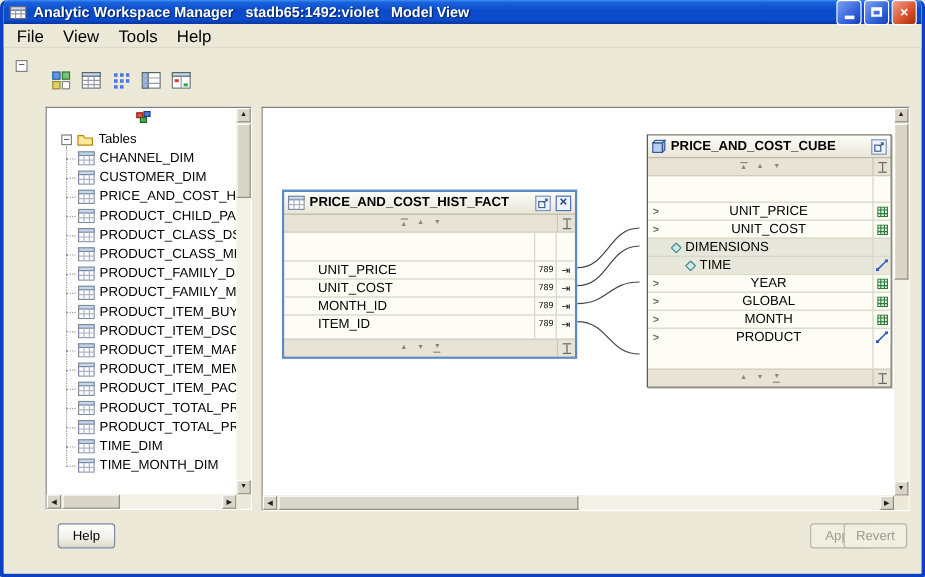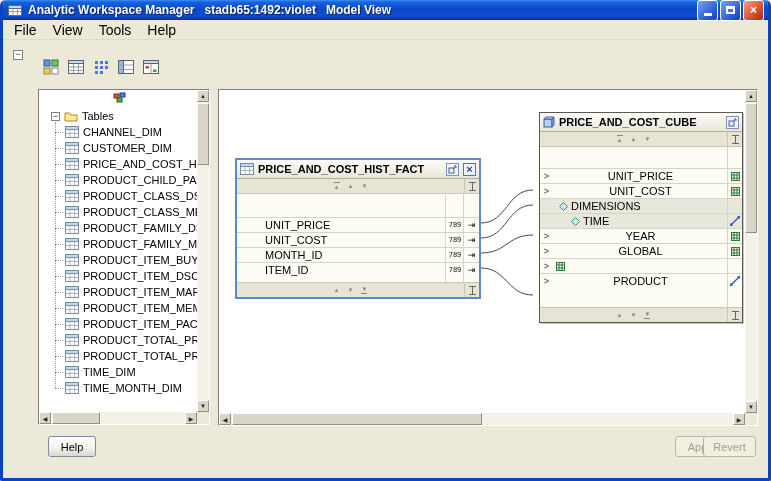--- a/index.html
+++ b/index.html
@@ -669,20 +669,21 @@
                     <rect x="0.5" y="0.5" width="8" height="8" fill="#eaf6ea" stroke="#2e7d3a"></rect>
                     <line x1="0.5" y1="3" x2="8.5" y2="3" stroke="#2e7d3a"></line>
                     <line x1="0.5" y1="6" x2="8.5" y2="6" stroke="#2e7d3a"></line>
                     <line x1="3" y1="0.5" x2="3" y2="8.5" stroke="#2e7d3a"></line>
                     <line x1="6" y1="0.5" x2="6" y2="8.5" stroke="#2e7d3a"></line>
                   </svg>
                 </span>
               </div>
               <div class="crow">
                 <span class="chev">&gt;</span>
+                <span class="clabel">MONTH</span>
                 <span class="ricon">
                   <svg width="9" height="9">
                     <rect x="0.5" y="0.5" width="8" height="8" fill="#eaf6ea" stroke="#2e7d3a"></rect>
                     <line x1="0.5" y1="3" x2="8.5" y2="3" stroke="#2e7d3a"></line>
                     <line x1="0.5" y1="6" x2="8.5" y2="6" stroke="#2e7d3a"></line>
                     <line x1="3" y1="0.5" x2="3" y2="8.5" stroke="#2e7d3a"></line>
                     <line x1="6" y1="0.5" x2="6" y2="8.5" stroke="#2e7d3a"></line>
                   </svg>
                 </span>
               </div>

